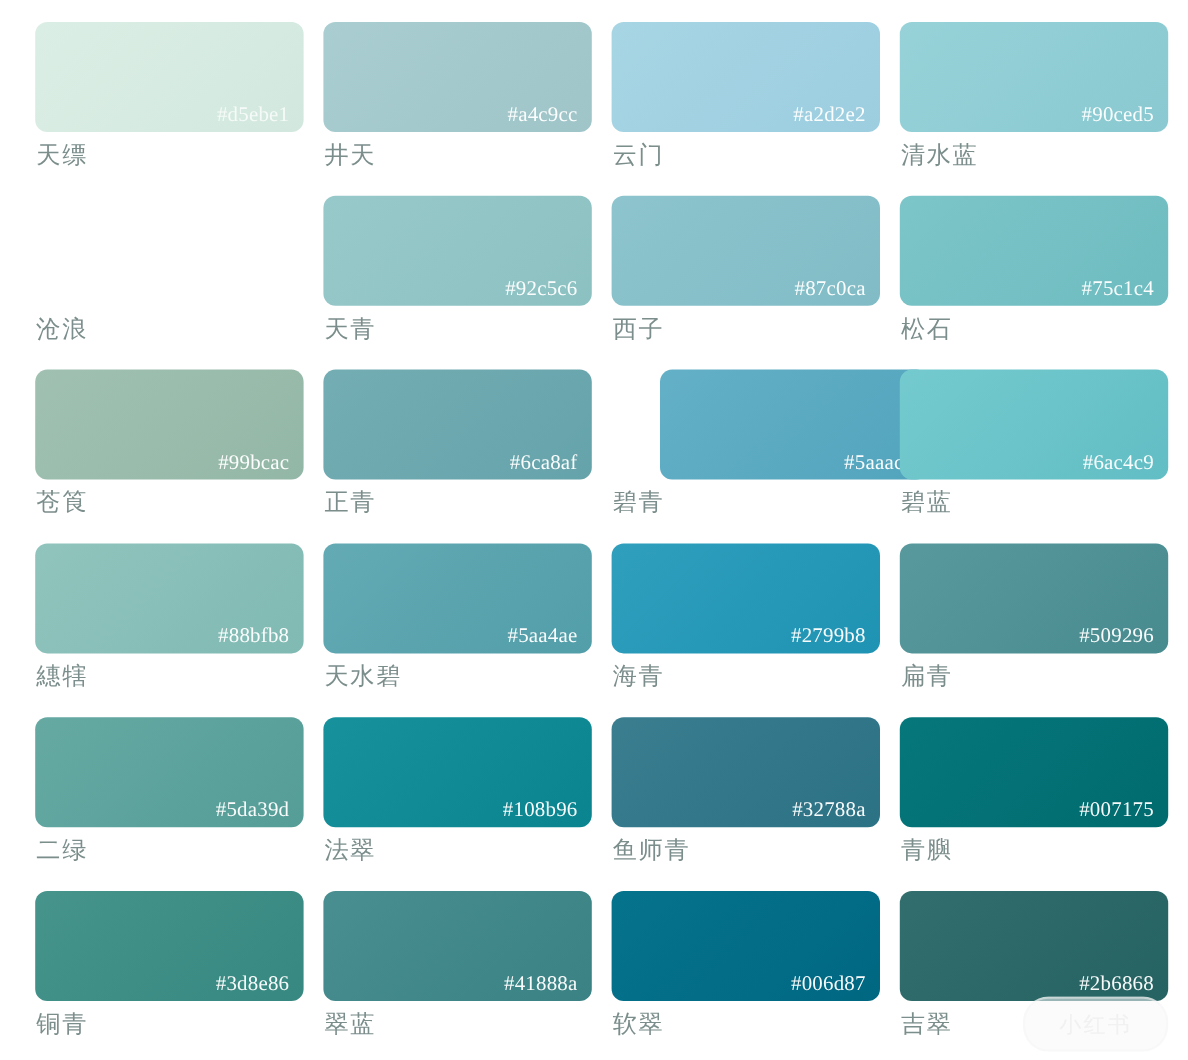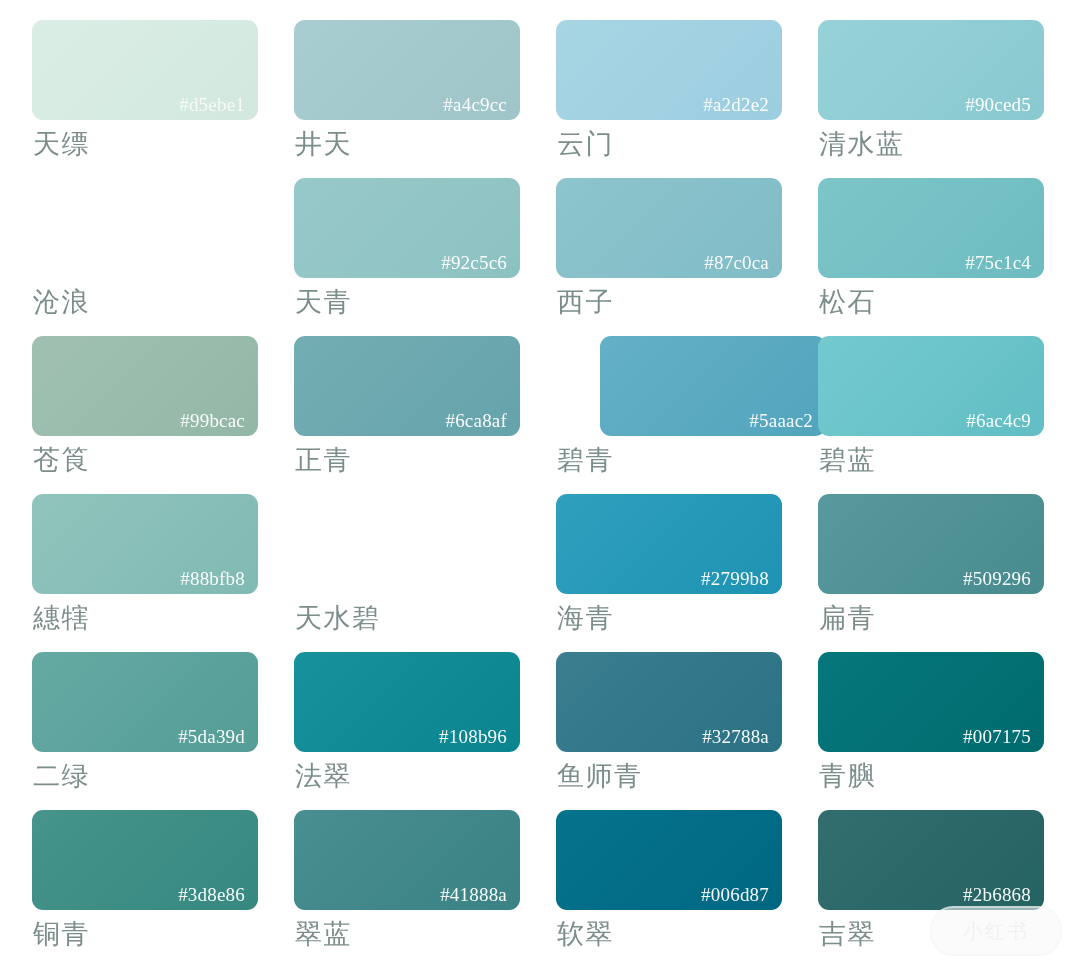--- a/index.html
+++ b/index.html
@@ -29,21 +29,21 @@
     column-gap: 0px;
     row-gap: 0px;
   }
   .swatch-cell {
     position: relative;
     width: 262px;
     height: 158px;
   }
   .swatch-chip {
     position: relative;
-    width: 226px;
+    width: 244px;
     height: 100px;
     border-radius: 11px;
     box-sizing: border-box;
     overflow: hidden;
   }
   .swatch-hex {
     position: absolute;
     right: 13px;
     bottom: 6px;
     color: #ffffff;
@@ -55,21 +55,21 @@
     opacity: 0.97;
   }
   .swatch-hex.faint {
     opacity: 0.78;
   }
   .swatch-name {
     position: absolute;
     left: 1px;
     top: 108px;
     font-family: "Liberation Sans", "DejaVu Sans", sans-serif;
-    font-size: 27px;
+    font-size: 22px;
     letter-spacing: 1.5px;
     color: #7b8e8c;
     white-space: nowrap;
     line-height: 1.2;
   }
   #watermark {
     position: absolute;
     right: 18px;
     bottom: 8px;
     width: 128px;
@@ -160,20 +160,23 @@
       </div>
       <div class="swatch-name">碧蓝</div>
     </div>
     <div class="swatch-cell">
       <div class="swatch-chip" style="background: linear-gradient(135deg, rgb(144, 196, 189) 0%, rgb(128, 186, 179) 100%);">
         <span class="swatch-hex">#88bfb8</span>
       </div>
       <div class="swatch-name">繐犗</div>
     </div>
     <div class="swatch-cell">
+      <div class="swatch-chip" style="background: linear-gradient(135deg, rgb(99, 170, 180) 0%, rgb(82, 158, 169) 100%);">
+        <span class="swatch-hex">#5aa4ae</span>
+      </div>
       <div class="swatch-name">天水碧</div>
     </div>
     <div class="swatch-cell">
       <div class="swatch-chip" style="background: linear-gradient(135deg, rgb(47, 159, 189) 0%, rgb(31, 147, 179) 100%); padding-left: 36px;">
         <span class="swatch-hex">#2799b8</span>
       </div>
       <div class="swatch-name">海青</div>
     </div>
     <div class="swatch-cell">
       <div class="swatch-chip" style="background: linear-gradient(135deg, rgb(88, 153, 157) 0%, rgb(72, 139, 143) 100%);">

